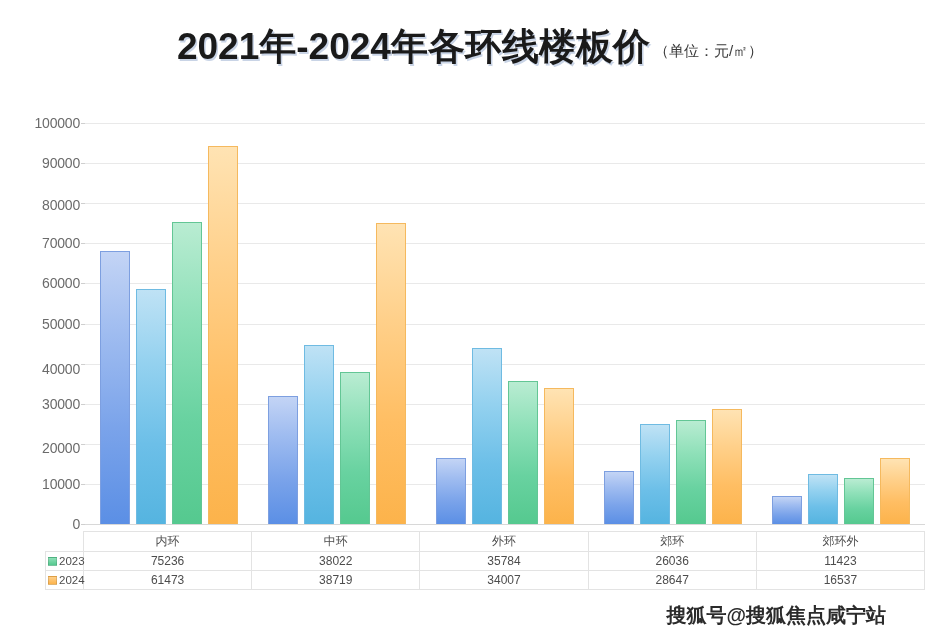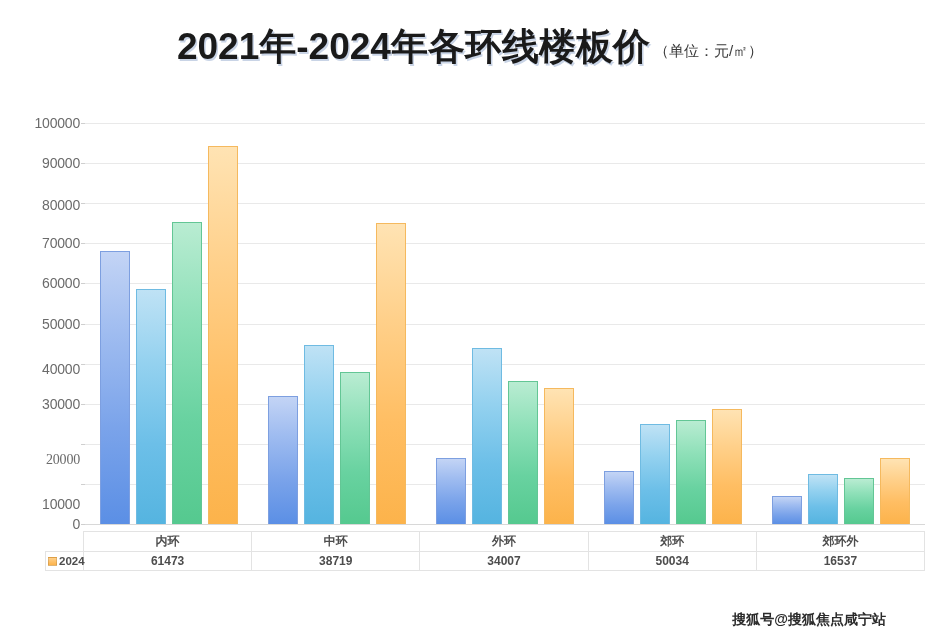--- a/index.html
+++ b/index.html
@@ -129,21 +129,21 @@
     width: 880px;
     border-collapse: collapse;
     table-layout: fixed;
     font-size: 12px;
     color: #4d4d4d;
   }
   .data-table td, .data-table th {
     border: 1px solid #e3e3e3;
     height: 19px;
     padding: 0 4px;
-    font-weight: bold;
+    font-weight: normal;
     text-align: center;
     white-space: nowrap;
     background: #ffffff;
   }
   .data-table .legend-cell {
     width: 38px;
     text-align: left;
     padding-left: 2px;
     font-size: 11.5px;
     color: #4d4d4d;
@@ -163,44 +163,44 @@
   .swatch.c0 { background: linear-gradient(to bottom, #9fbcf0, #5b8fe5); }
   .swatch.c1 { background: linear-gradient(to bottom, #93d1ef, #55b4e0); }
   .swatch.c2 { background: linear-gradient(to bottom, #8ee0b8, #55c98f); }
   .swatch.c3 { background: linear-gradient(to bottom, #ffd08a, #fcb34b); }
   .cat-header td { color: #4d4d4d; font-size: 12px; height: 20px; }
 
   
   .watermark {
     position: absolute;
     right: 10px; bottom: 6px;
-    font-size: 14px;
+    font-size: 20px;
     font-weight: bold;
     color: #2b2b2b;
     letter-spacing: 0px;
     text-shadow: 0.8px 0.8px 0 rgba(255,255,255,0.9), -0.8px -0.8px 0 rgba(255,255,255,0.9);
     white-space: nowrap;
   }
 </style>
 </head>
 <body>
 
 <div id="root">
 
   <div class="title-row">
     <span class="title-main">2021年-2024年各环线楼板价</span><span class="title-unit">（单位：元/㎡）</span>
   </div>
 
   <div class="plot-wrap">
     <div class="ytick-area" id="ytick-area">
         <div class="ytick" style="top: 401px;">0</div>
         <div class="tickmark" style="top: 401px;"></div>
-        <div class="ytick" style="top: 360.9px; margin-top: 20px;">10000</div>
+        <div class="ytick" style="top: 360.9px;">10000</div>
         <div class="tickmark" style="top: 360.9px;"></div>
-        <div class="ytick" style="top: 337px; font-family: Liberation Serif, serif;">20000</div>
+        <div class="ytick" style="top: 325px;">20000</div>
         <div class="tickmark" style="top: 320.8px;"></div>
         <div class="ytick" style="top: 280.7px;">30000</div>
         <div class="tickmark" style="top: 280.7px;"></div>
         <div class="ytick" style="top: 234px; margin-top: 12px;">40000</div>
         <div class="tickmark" style="top: 240.6px;"></div>
         <div class="ytick" style="top: 200.5px;">50000</div>
         <div class="tickmark" style="top: 200.5px;"></div>
         <div class="ytick" style="top: 160.4px;">60000</div>
         <div class="tickmark" style="top: 160.4px;"></div>
         <div class="ytick" style="top: 120.3px;">70000</div>
@@ -263,25 +263,33 @@
     <tbody id="table-body">
         <tr class="cat-header">
           <td class="legend-cell corner-cell"></td>
           <td>内环</td>
           <td>中环</td>
           <td>外环</td>
           <td>郊环</td>
           <td>郊环外</td>
         </tr>
         <tr>
+          <td class="legend-cell"><span class="swatch c2"></span><span>2023</span></td>
+          <td>75236</td>
+          <td>38022</td>
+          <td>35784</td>
+          <td>26036</td>
+          <td>11423</td>
+        </tr>
+        <tr>
           <td class="legend-cell"><span class="swatch c3"></span><span>2024</span></td>
           <td>61473</td>
           <td>38719</td>
           <td>34007</td>
-          <td>50034</td>
+          <td>28647</td>
           <td>16537</td>
         </tr>
       </tbody>
   </table>
 
   <div class="watermark">搜狐号@搜狐焦点咸宁站</div>
 
 </div>
 
 </body></html>

